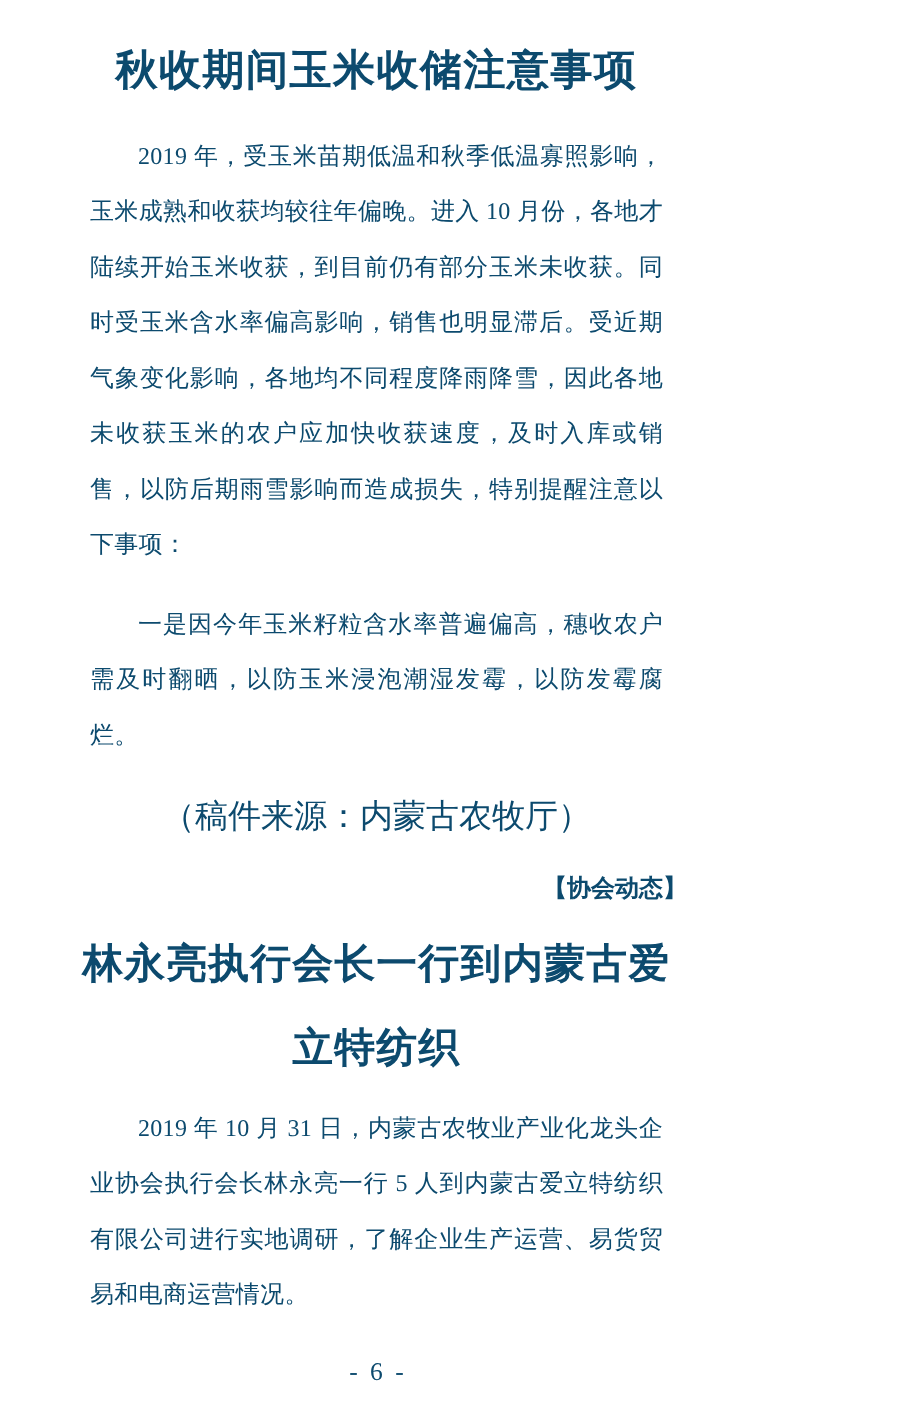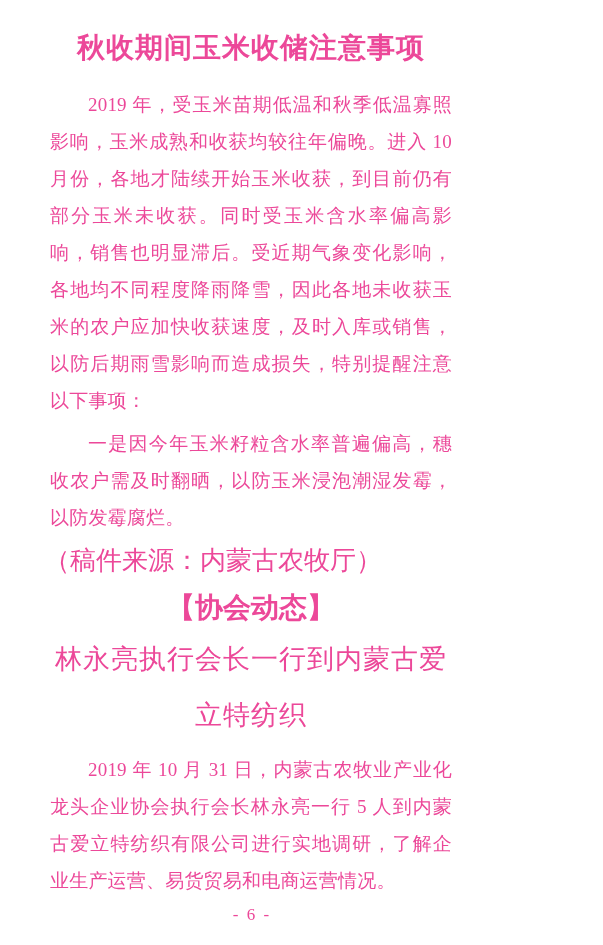--- a/index.html
+++ b/index.html
@@ -5,68 +5,68 @@
   html, body {
     margin: 0;
     padding: 0;
     background: #ffffff;
   }
   .page {
     position: relative;
     width: 504px;
     height: 945px;
     background: #ffffff;
-    color: #ec4899;
+    color: #0c4a6e;
     font-family: "Liberation Serif", "DejaVu Serif", serif;
     overflow: hidden;
     box-sizing: border-box;
   }
   .content {
     position: absolute;
     top: 0;
     left: 44px;
     right: 46px;
   }
   .article-title {
     margin: 26px 0 0 0;
     font-size: 28px;
     font-weight: bold;
     line-height: 44px;
     text-align: center;
     letter-spacing: 1px;
   }
   .body-para {
-    margin: 6px;
-    font-size: 19px;
+    margin: 16px;
+    font-size: 16px;
     line-height: 37px;
     text-align: justify;
     text-justify: inter-character;
     text-indent: 2em;
     letter-spacing: 0.2px;
   }
   .first-para {
     margin-top: 16px;
   }
   .source-line {
-    font-size: 26px;
+    font-size: 22px;
     line-height: 37px;
-    text-align: left;
+    text-align: center;
   }
   .section-header {
     margin-top: 12px;
-    font-family: Liberation Mono, monospace;
-    font-size: 28px;
+    font-family: Liberation Serif, serif;
+    font-size: 16px;
     font-weight: bold;
     line-height: 38px;
-    text-align: center;
+    text-align: right;
   }
   .article-title-2 {
     margin: 2px 0 0 0;
     font-size: 27px;
-    font-weight: normal;
+    font-weight: bold;
     line-height: 56px;
     text-align: center;
     letter-spacing: 1px;
   }
   .second-body {
     margin-top: 8px;
   }
   .page-number {
     position: absolute;
     left: 0;

